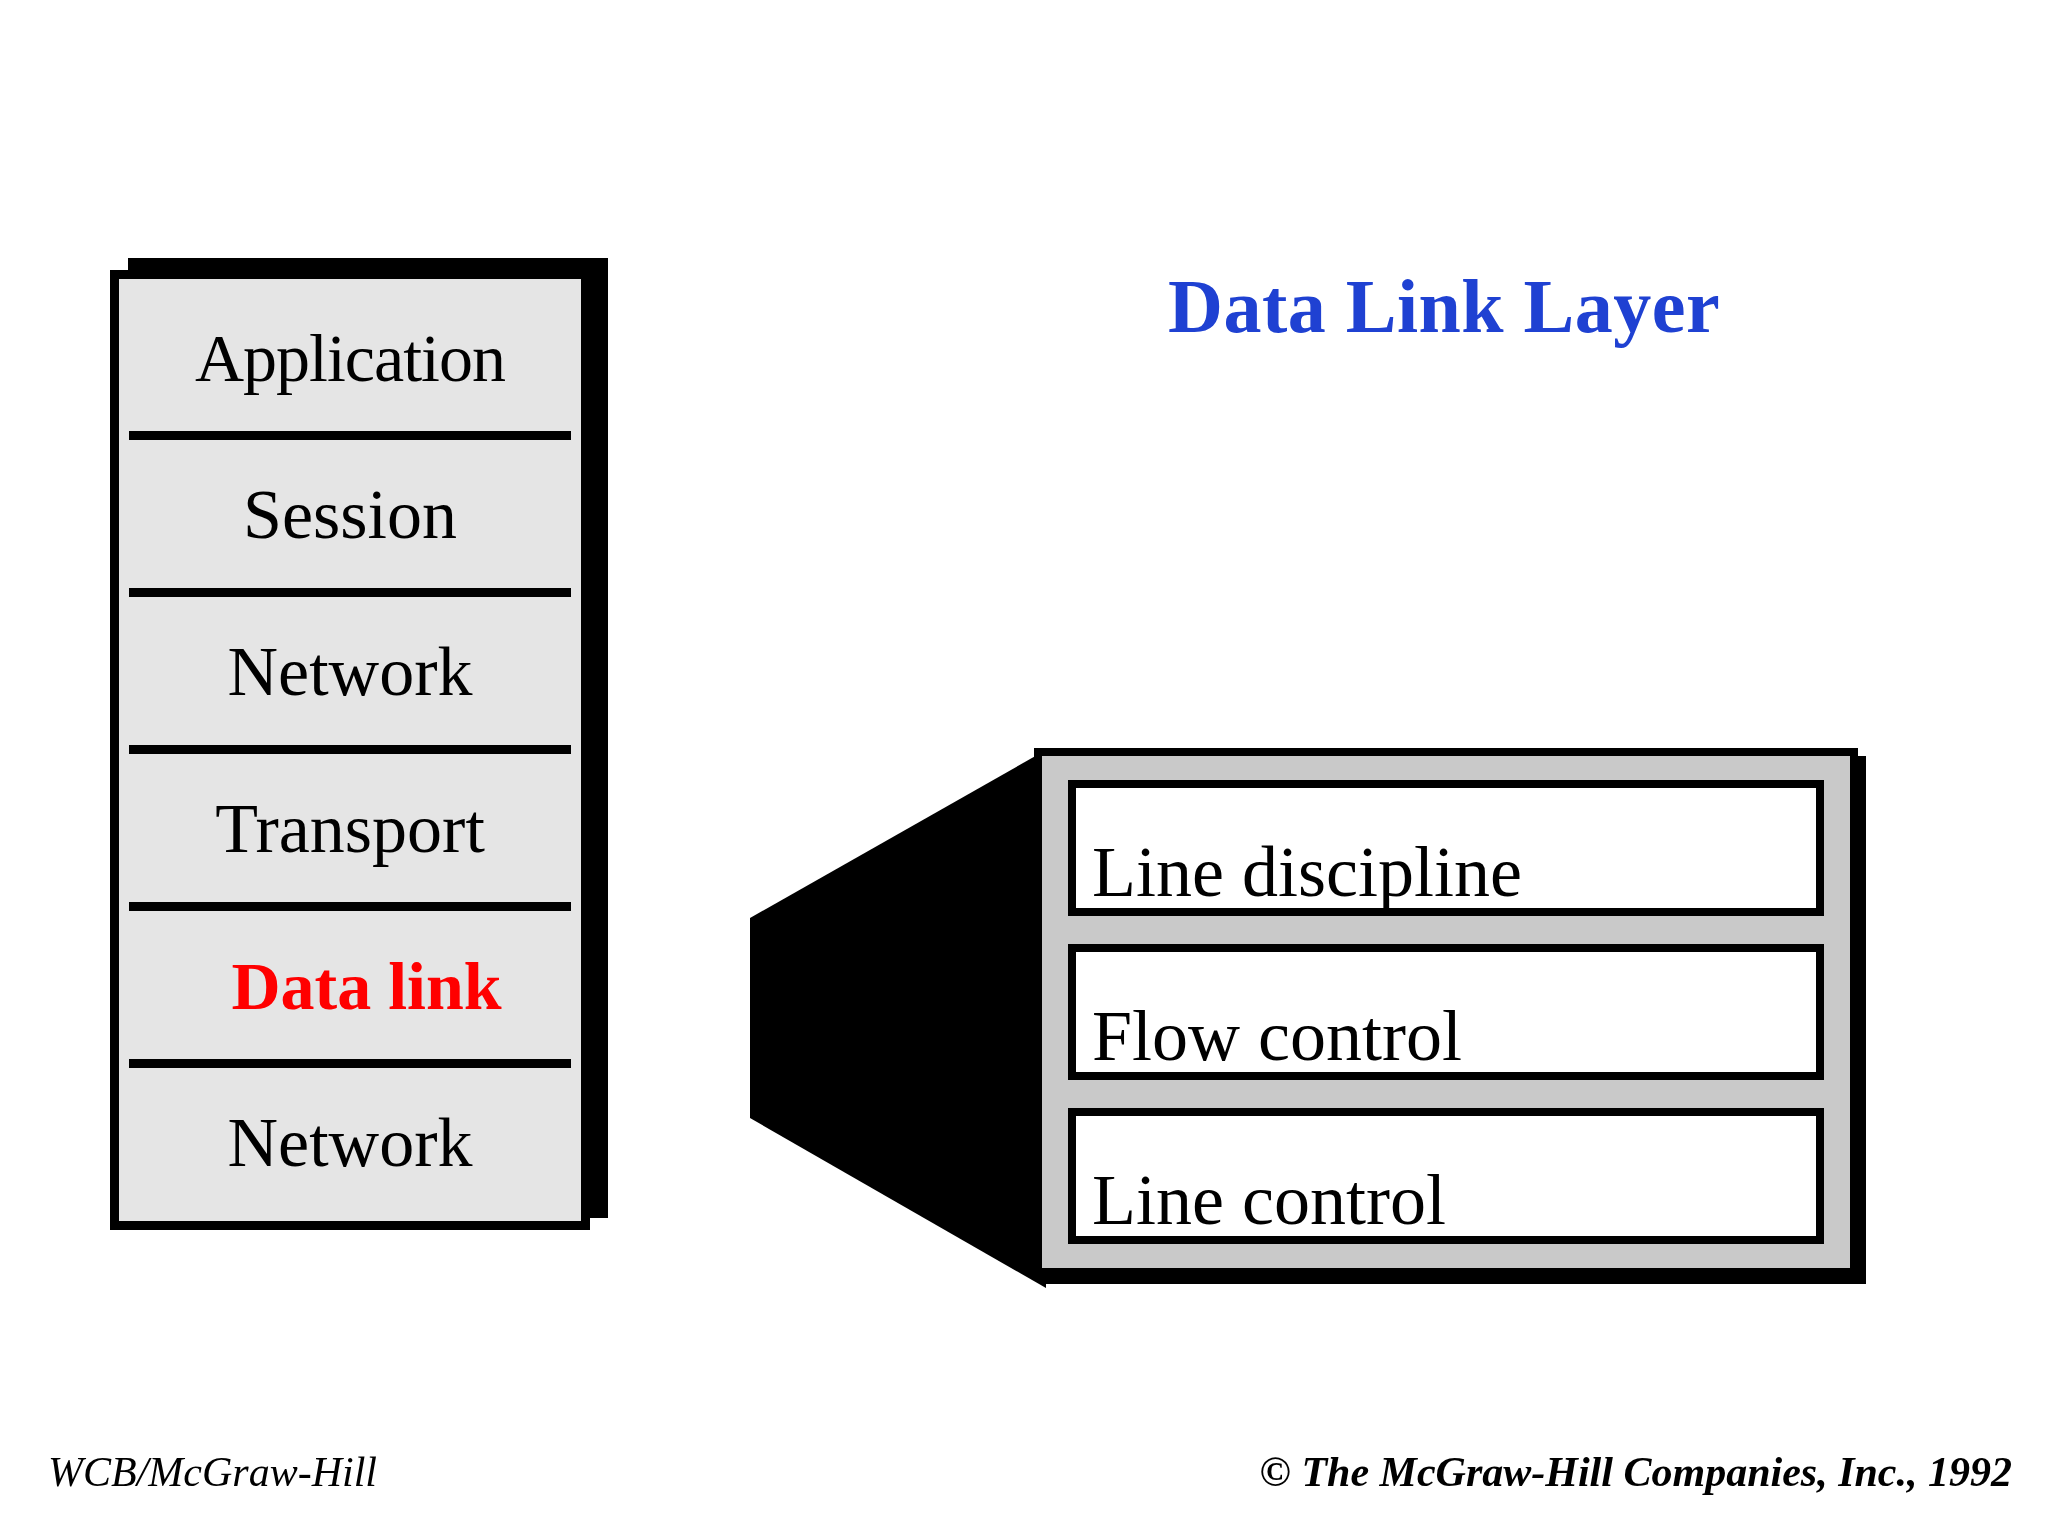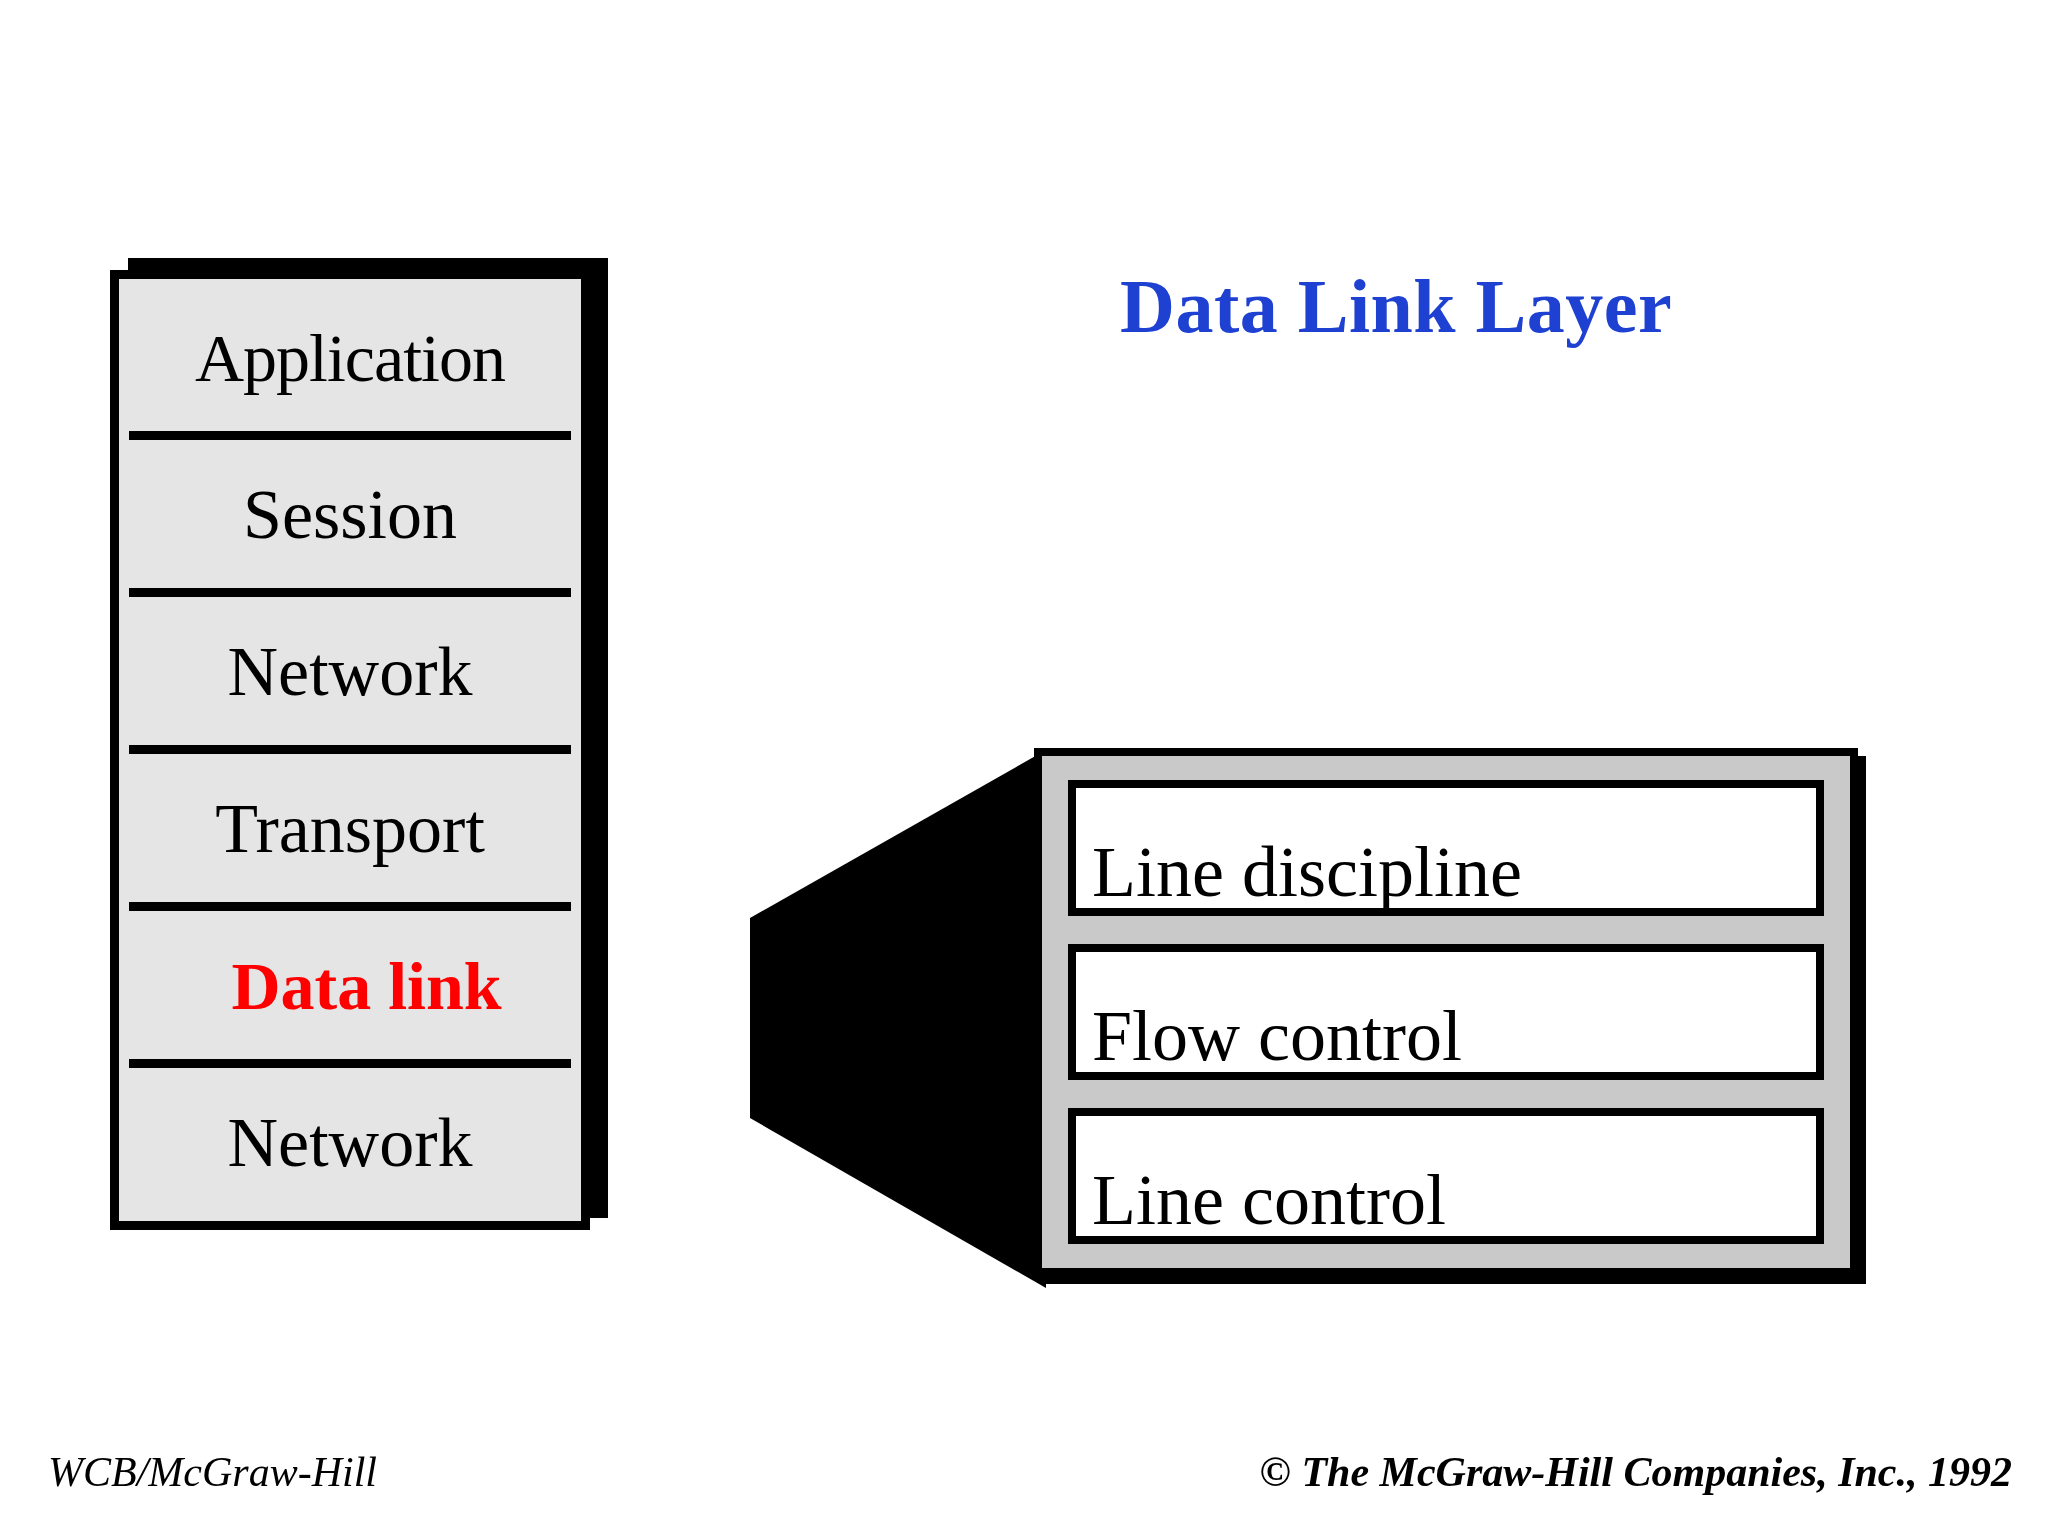--- a/index.html
+++ b/index.html
@@ -11,21 +11,21 @@
     width: 2048px;
     height: 1536px;
     position: relative;
     overflow: hidden;
     font-family: "Liberation Serif", "DejaVu Serif", serif;
   }
 
   
   #slide-title {
     position: absolute;
-    left: 1120px;
+    left: 1168px;
     top: 268px;
     width: 760px;
     font-size: 76px;
     font-weight: bold;
     color: #1F41D2;
     letter-spacing: 0.5px;
     white-space: nowrap;
     line-height: 1;
   }
 

